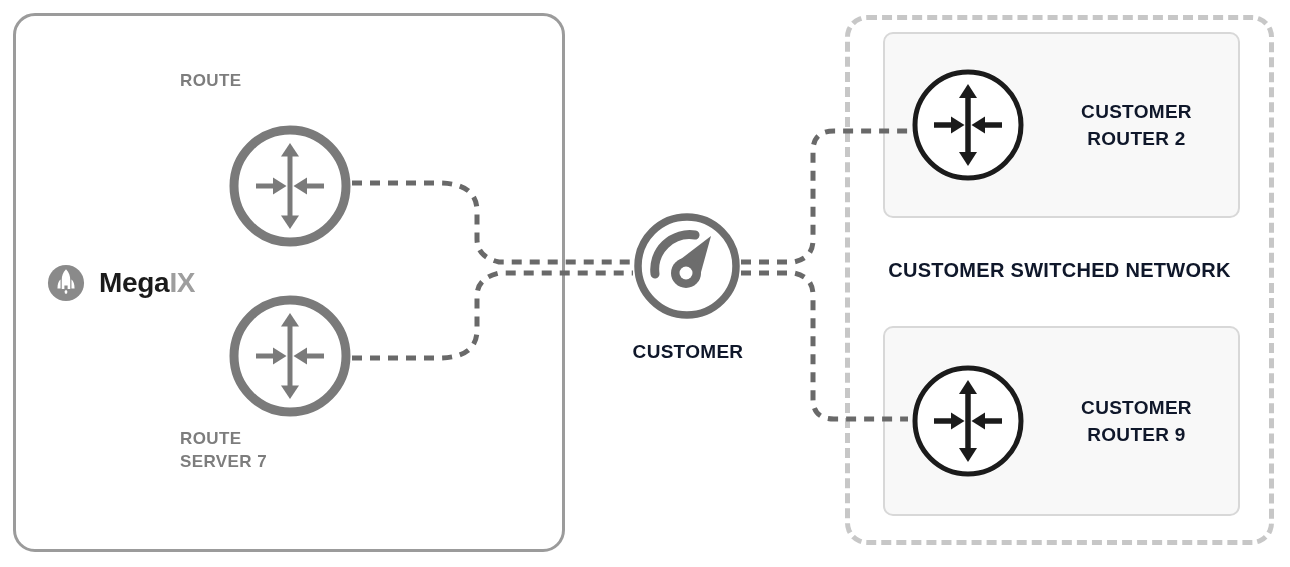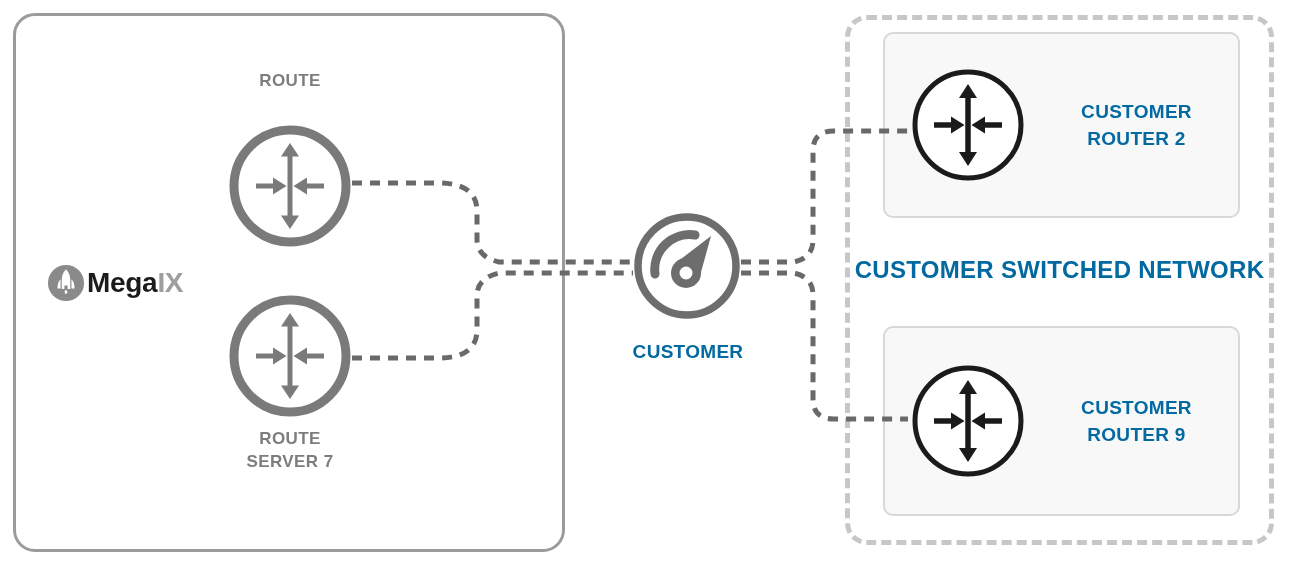--- a/index.html
+++ b/index.html
@@ -7,31 +7,31 @@
     position:relative;width:1290px;height:567px;background:#ffffff;overflow:hidden;
     font-family:"Liberation Sans", sans-serif;
   }
   .abs{position:absolute;}
   
   .ix-box{
     left:13px;top:13px;width:552px;height:539px;box-sizing:border-box;
     border:3.5px solid #9b9b9b;border-radius:22px;background:#ffffff;
   }
   .rs-label{
-    width:220px;text-align:center;font-weight:700;font-size:17px;line-height:23px;
+    width:220px;font-weight:700;font-size:17px;line-height:23px;
     color:#7d7d7d;letter-spacing:.4px;
   }
   .dark-label{
-    text-align:center;font-weight:700;color:#0369a1;letter-spacing:.3px;
+    text-align:center;font-weight:700;color:#0f172a;letter-spacing:.3px;
   }
   .port-label{width:200px;font-size:19px;line-height:25px;}
   .card-label{font-size:19px;line-height:27px;}
-  .net-label{width:429px;font-size:24px;line-height:24px;}
+  .net-label{width:429px;font-size:20px;line-height:24px;}
   
-  .logo{display:flex;align-items:center;gap:2px;}
+  .logo{display:flex;align-items:center;gap:14px;}
   .logo-text{font-size:28px;font-weight:700;letter-spacing:-.3px;white-space:nowrap;}
   .logo-text .mega{color:#1b1b1b;}
   .logo-text .ix{color:#9e9e9e;}
   
   .csn-box{
     left:845px;top:15px;width:429px;height:530px;box-sizing:border-box;
     border:5px dashed #c7c7c7;border-radius:22px;background:transparent;
   }
   .router-card{
     box-sizing:border-box;background:#f8f8f8;border:2px solid #d8d8d8;border-radius:10px;

